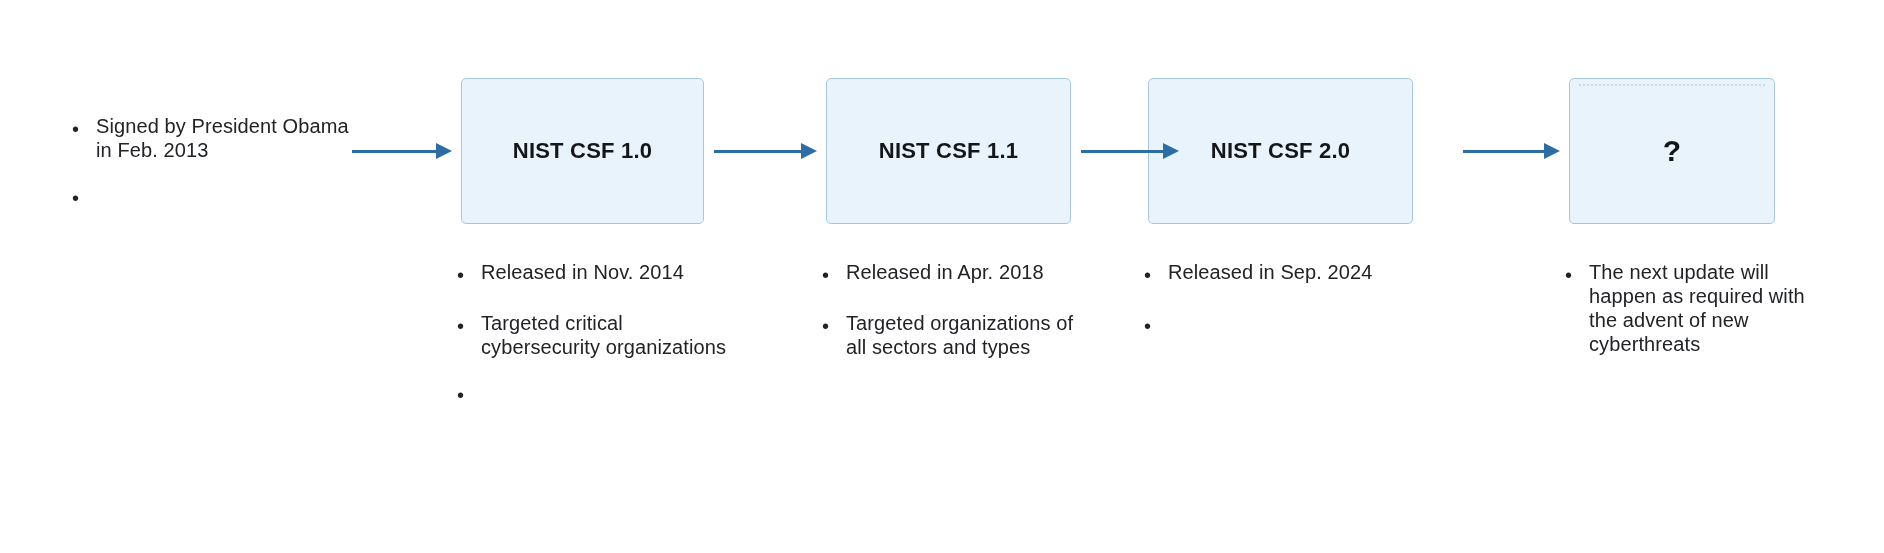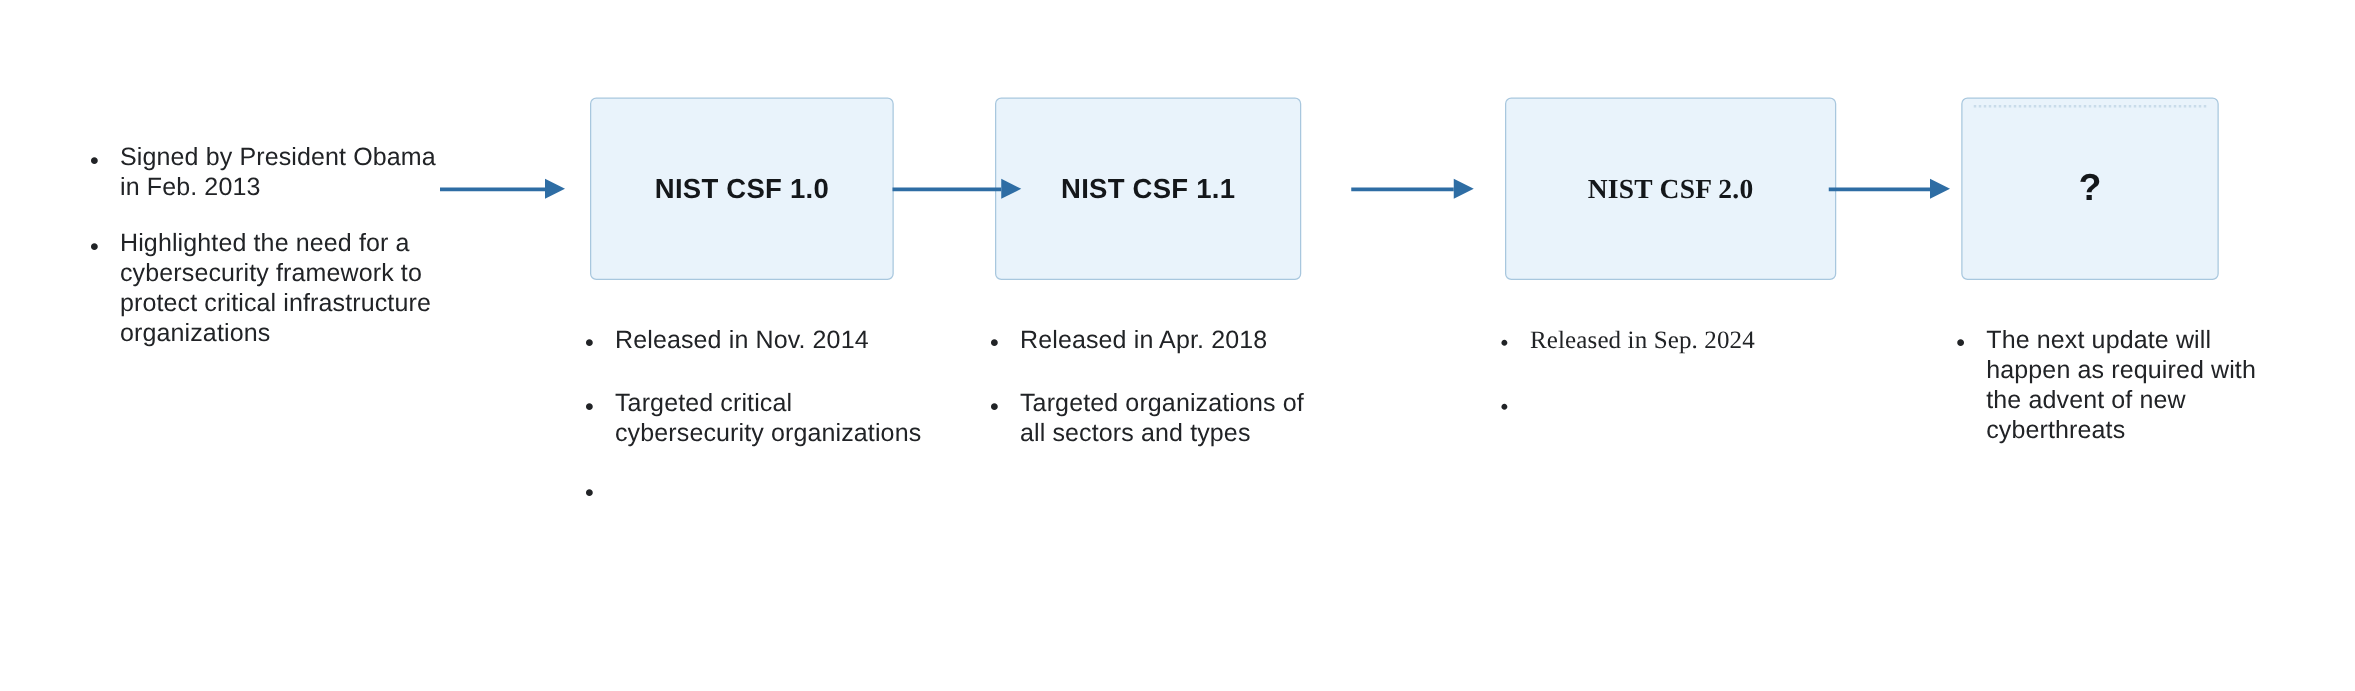--- a/index.html
+++ b/index.html
@@ -105,67 +105,63 @@
 <div class="stage" style="left: 76px; width: 266px;">
       <ul class="bullet-list">
 
       <li class="bullet-item">
           <span class="bullet-dot">•</span>
           <span class="bullet-text">Signed by President Obama
 in Feb. 2013</span>
         </li>
         <li class="bullet-item">
           <span class="bullet-dot">•</span>
-          <span class="bullet-text">Highlighted the need for a
-cybersecurity framework to
-protect critical infrastructure
-organizations</span>
-        </li>
-      </ul>
-    </div>
-    <div class="stage" style="left: 461px; width: 243px; margin-left: 11px;">
+        </li>
+      </ul>
+    </div>
+    <div class="stage" style="left: 461px; width: 243px;">
       <div class="stage-box">
 
         <div class="stage-title">NIST CSF 1.0</div>
       </div>
       <ul class="bullet-list">
 
       <li class="bullet-item">
           <span class="bullet-dot">•</span>
           <span class="bullet-text">Released in Nov. 2014</span>
         </li>
         <li class="bullet-item">
           <span class="bullet-dot">•</span>
           <span class="bullet-text">Targeted critical
 cybersecurity organizations</span>
         </li>
         <li class="bullet-item">
           <span class="bullet-dot">•</span>
         </li>
       </ul>
     </div>
-    <div class="stage" style="left: 796px; width: 245px;">
+    <div class="stage" style="left: 826px; width: 245px;">
       <div class="stage-box">
 
         <div class="stage-title">NIST CSF 1.1</div>
       </div>
       <ul class="bullet-list">
 
       <li class="bullet-item">
           <span class="bullet-dot">•</span>
           <span class="bullet-text">Released in Apr. 2018</span>
         </li>
         <li class="bullet-item">
           <span class="bullet-dot">•</span>
           <span class="bullet-text">Targeted organizations of
 all sectors and types</span>
         </li>
       </ul>
     </div>
-    <div class="stage" style="left: 1204px; width: 265px; font-family: Liberation Serif, serif;">
+    <div class="stage" style="left: 1148px; width: 265px;">
       <div class="stage-box">
 
         <div class="stage-title">NIST CSF 2.0</div>
       </div>
       <ul class="bullet-list">
 
       <li class="bullet-item">
           <span class="bullet-dot">•</span>
           <span class="bullet-text">Released in Sep. 2024</span>
         </li>

